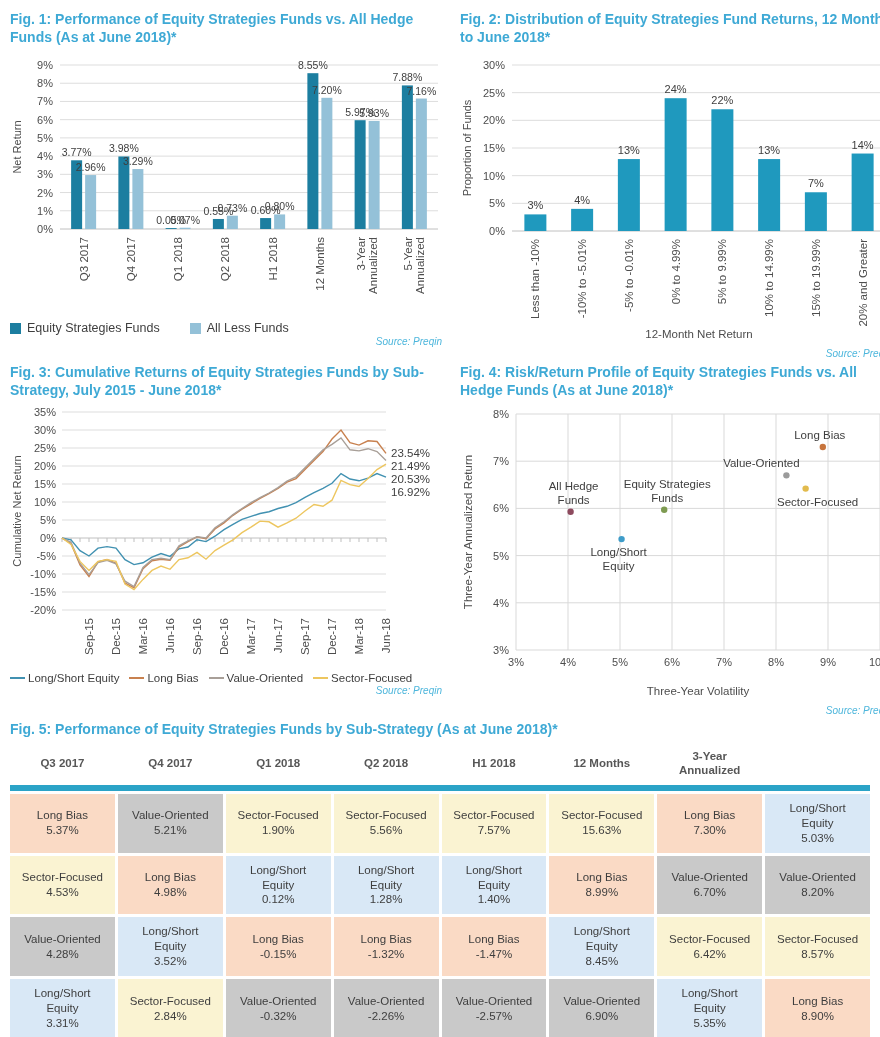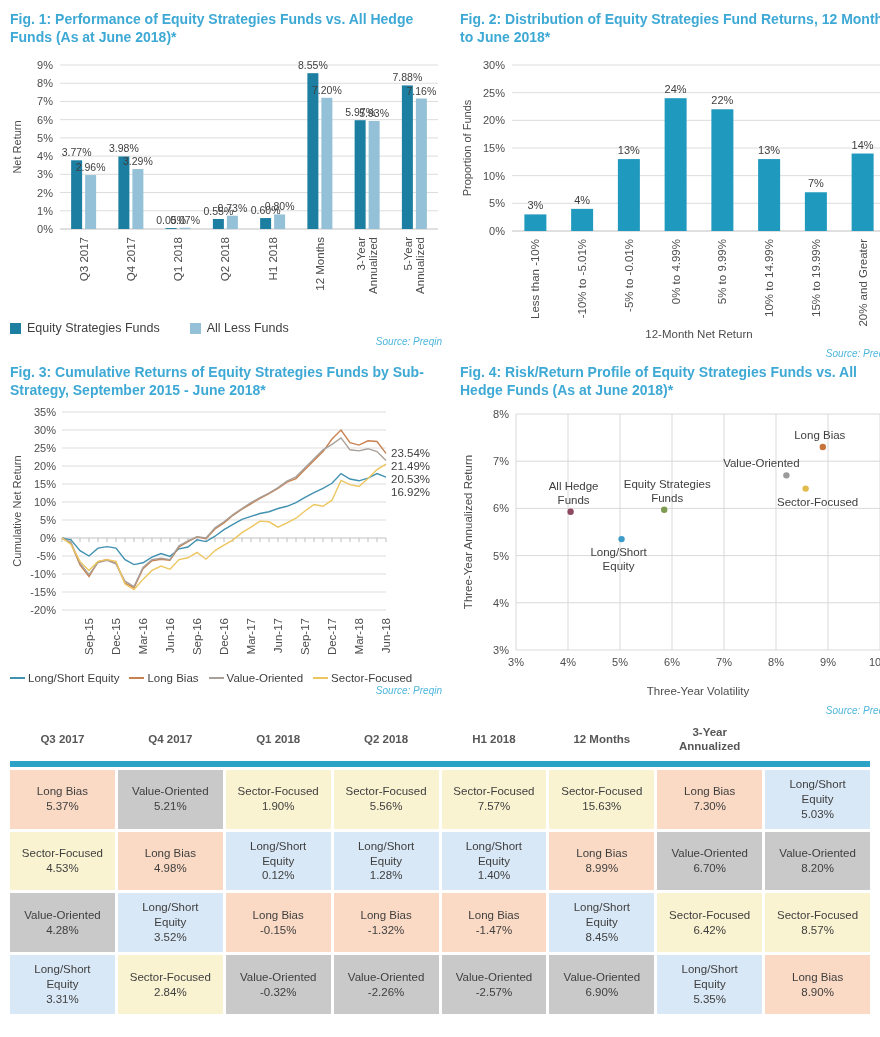--- a/index.html
+++ b/index.html
@@ -152,21 +152,21 @@
             <text x="402.625" y="97.53333333333333" font-size="11" fill="#3E3E3E" text-anchor="middle">14%</text>
             <text x="406.625" y="188" font-size="11.5" fill="#4D4D4D" transform="rotate(-90 406.625 188)" text-anchor="end">20% and Greater</text>
             <text x="239" y="287" font-size="11.5" fill="#4D4D4D" text-anchor="middle">12-Month Net Return</text>
           </svg></div>
       <div class="source">Source: Preqin</div>
     </section>
   </div>
 
   <div class="fig-grid">
     <section class="fig">
-      <h3 class="fig-title">Fig. 3: Cumulative Returns of Equity Strategies Funds by Sub-Strategy, September 2015 - June 2018*</h3>
+      <h3 class="fig-title">Fig. 3: Cumulative Returns of Equity Strategies Funds by Sub-Strategy, July 2015 - June 2018*</h3>
       <div id="chart3"><svg width="432" height="262">
             <line x1="52" x2="376" y1="206" y2="206" stroke="#DDDDDD"></line>
             <text x="46" y="210" font-size="11" fill="#4D4D4D" text-anchor="end">-20%</text>
             <line x1="52" x2="376" y1="188" y2="188" stroke="#DDDDDD"></line>
             <text x="46" y="192" font-size="11" fill="#4D4D4D" text-anchor="end">-15%</text>
             <line x1="52" x2="376" y1="170" y2="170" stroke="#DDDDDD"></line>
             <text x="46" y="174" font-size="11" fill="#4D4D4D" text-anchor="end">-10%</text>
             <line x1="52" x2="376" y1="152" y2="152" stroke="#DDDDDD"></line>
             <text x="46" y="156" font-size="11" fill="#4D4D4D" text-anchor="end">-5%</text>
             <line x1="52" x2="376" y1="134" y2="134" stroke="#C0C0C0"></line>
@@ -311,20 +311,21 @@
             <circle cx="345.64" cy="84.57600000000002" r="3.2" fill="#E2BB4D"></circle>
             <text x="357.64" y="101.57600000000002" font-size="11.5" fill="#3E3E3E" text-anchor="middle">Sector-Focused</text>
             <circle cx="362.8" cy="43.03999999999999" r="3.2" fill="#C7743C"></circle>
             <text x="359.8" y="35.03999999999999" font-size="11.5" fill="#3E3E3E" text-anchor="middle">Long Bias</text>
           </svg></div>
       <div class="source">Source: Preqin</div>
     </section>
   </div>
 
   <section>
+    <h3 class="fig-title single">Fig. 5: Performance of Equity Strategies Funds by Sub-Strategy (As at June 2018)*</h3>
     <div id="table5" class="t5">
         <div class="t5-head">
           <div class="t5-h">Q3 2017</div>
           <div class="t5-h">Q4 2017</div>
           <div class="t5-h">Q1 2018</div>
           <div class="t5-h">Q2 2018</div>
           <div class="t5-h">H1 2018</div>
           <div class="t5-h">12 Months</div>
           <div class="t5-h">3-Year
 Annualized</div>

